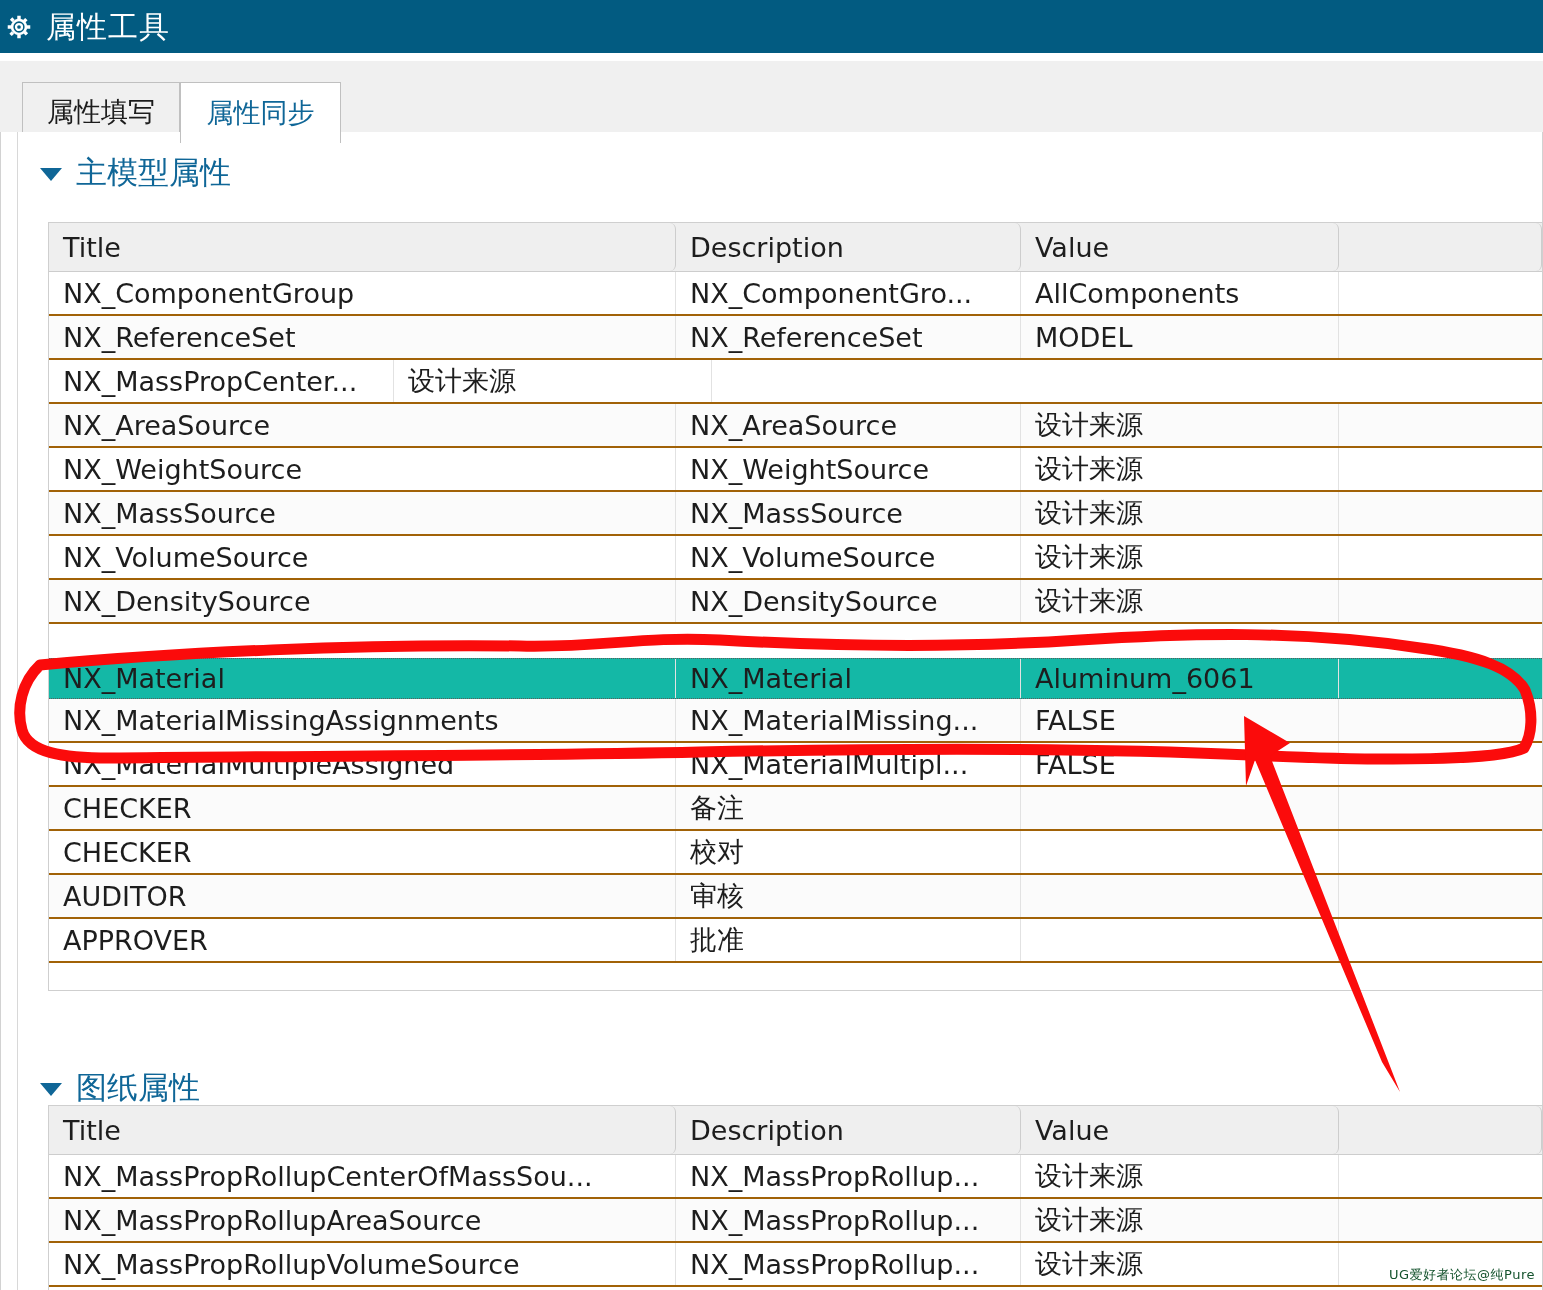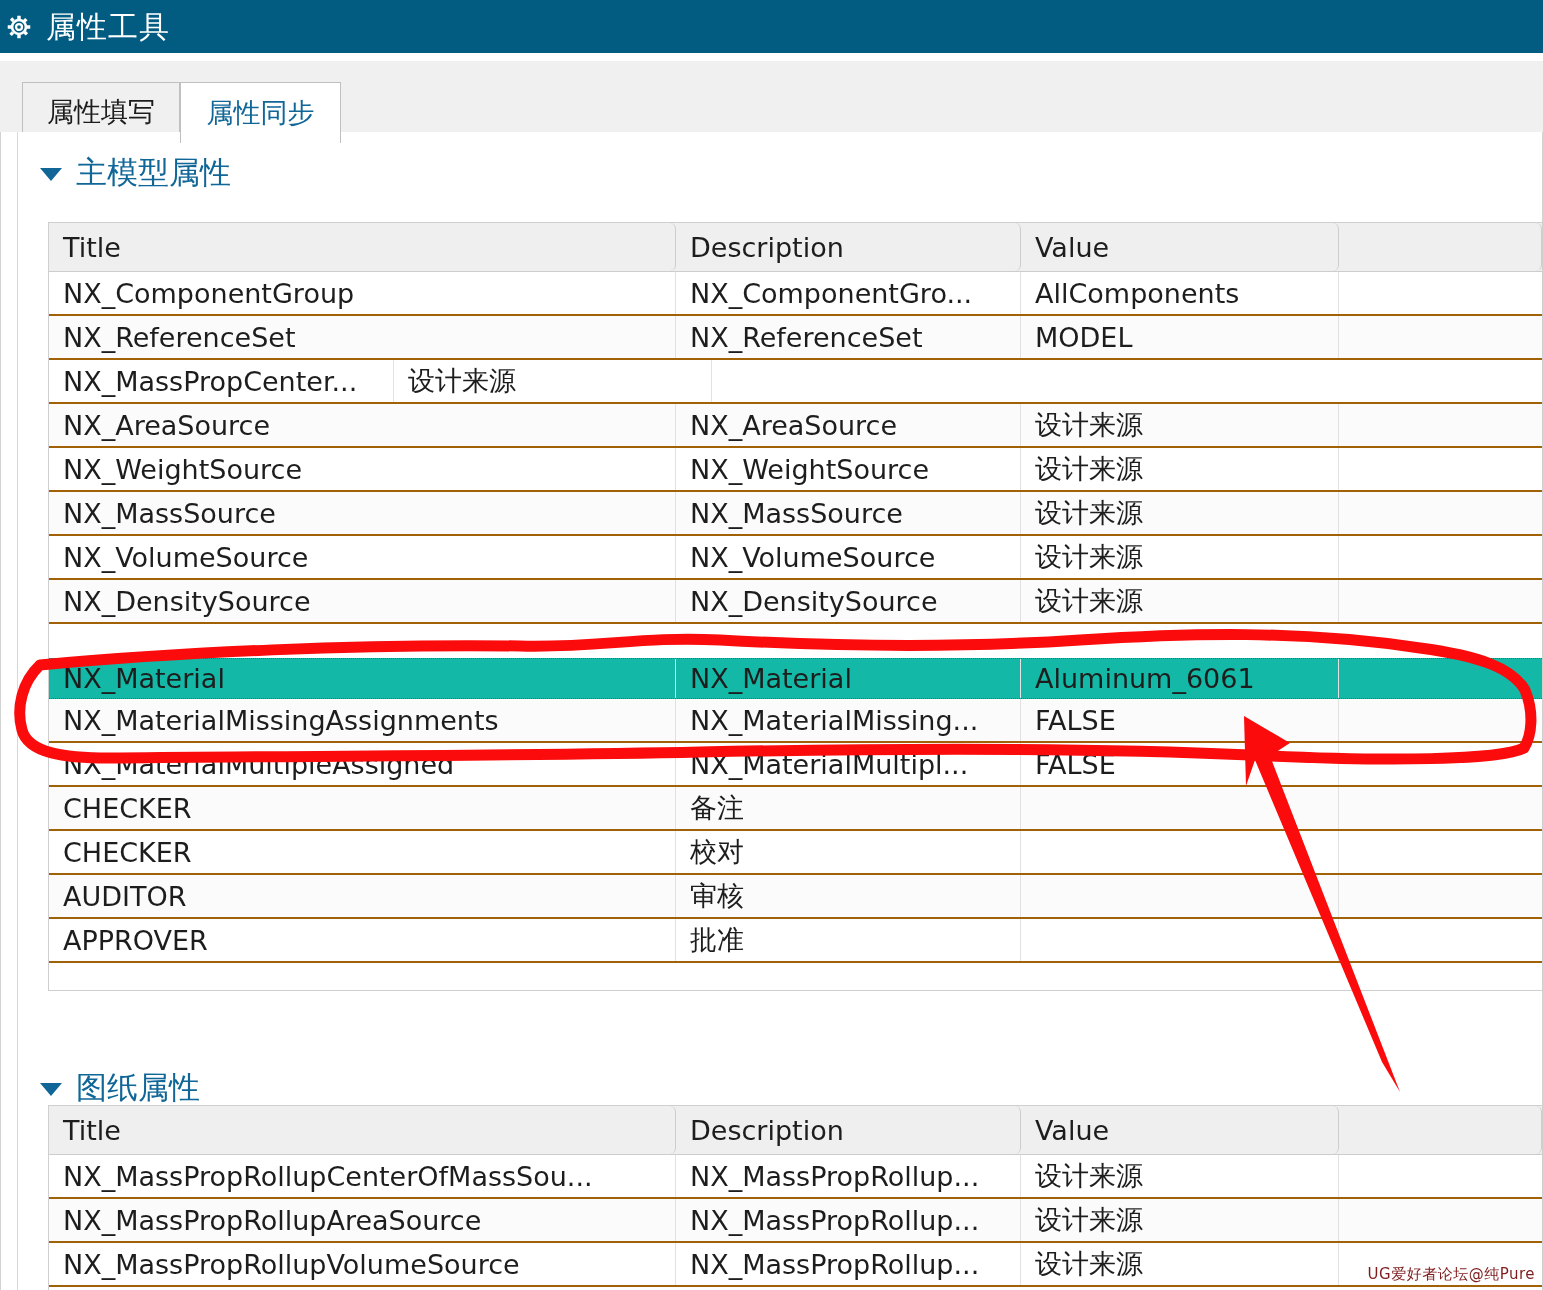--- a/index.html
+++ b/index.html
@@ -184,22 +184,22 @@
     width: 1543px; height: 1290px;
     pointer-events: none;
     z-index: 40;
   }
 
   
   .watermark {
     position: absolute;
     right: 8px;
     bottom: 6px;
-    font-size: 15px;
-    color: #7f1d1d;
+    font-size: 13px;
+    color: #14532d;
     font-family: "DejaVu Sans", sans-serif;
     z-index: 50;
     letter-spacing: 0.5px;
   }
 </style>
 </head>
 <body>
 
 <div id="app">
 

